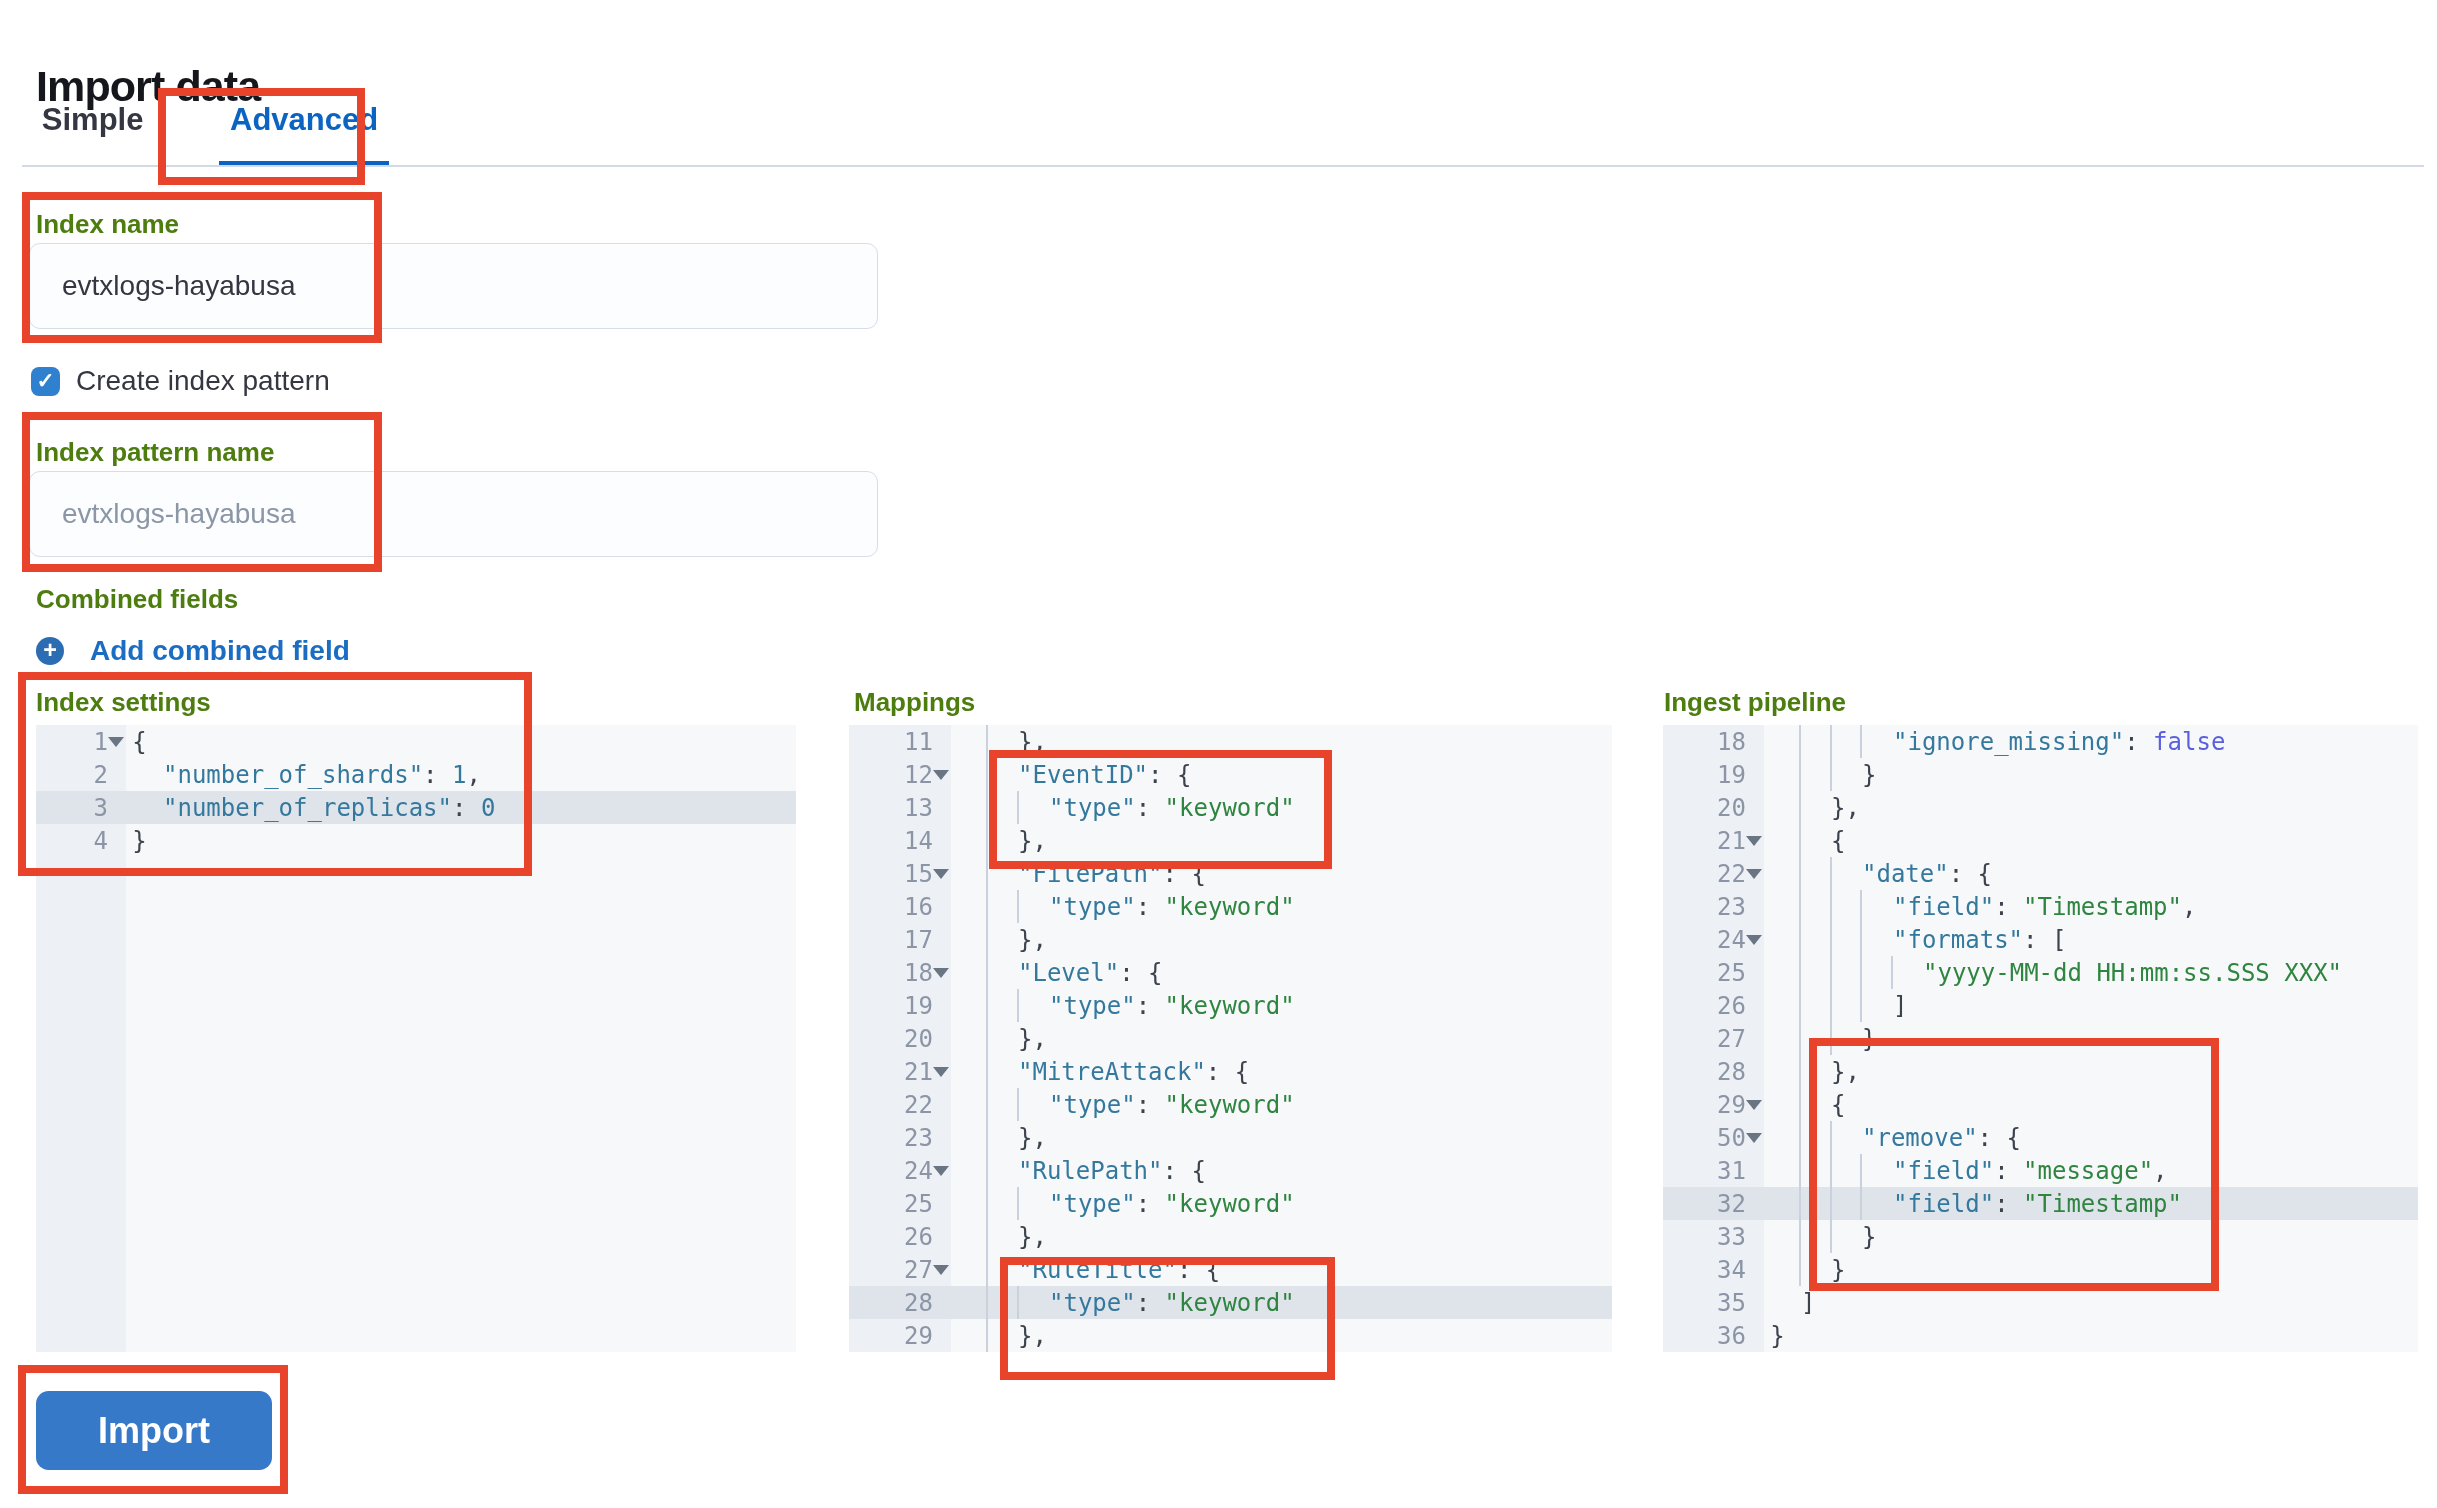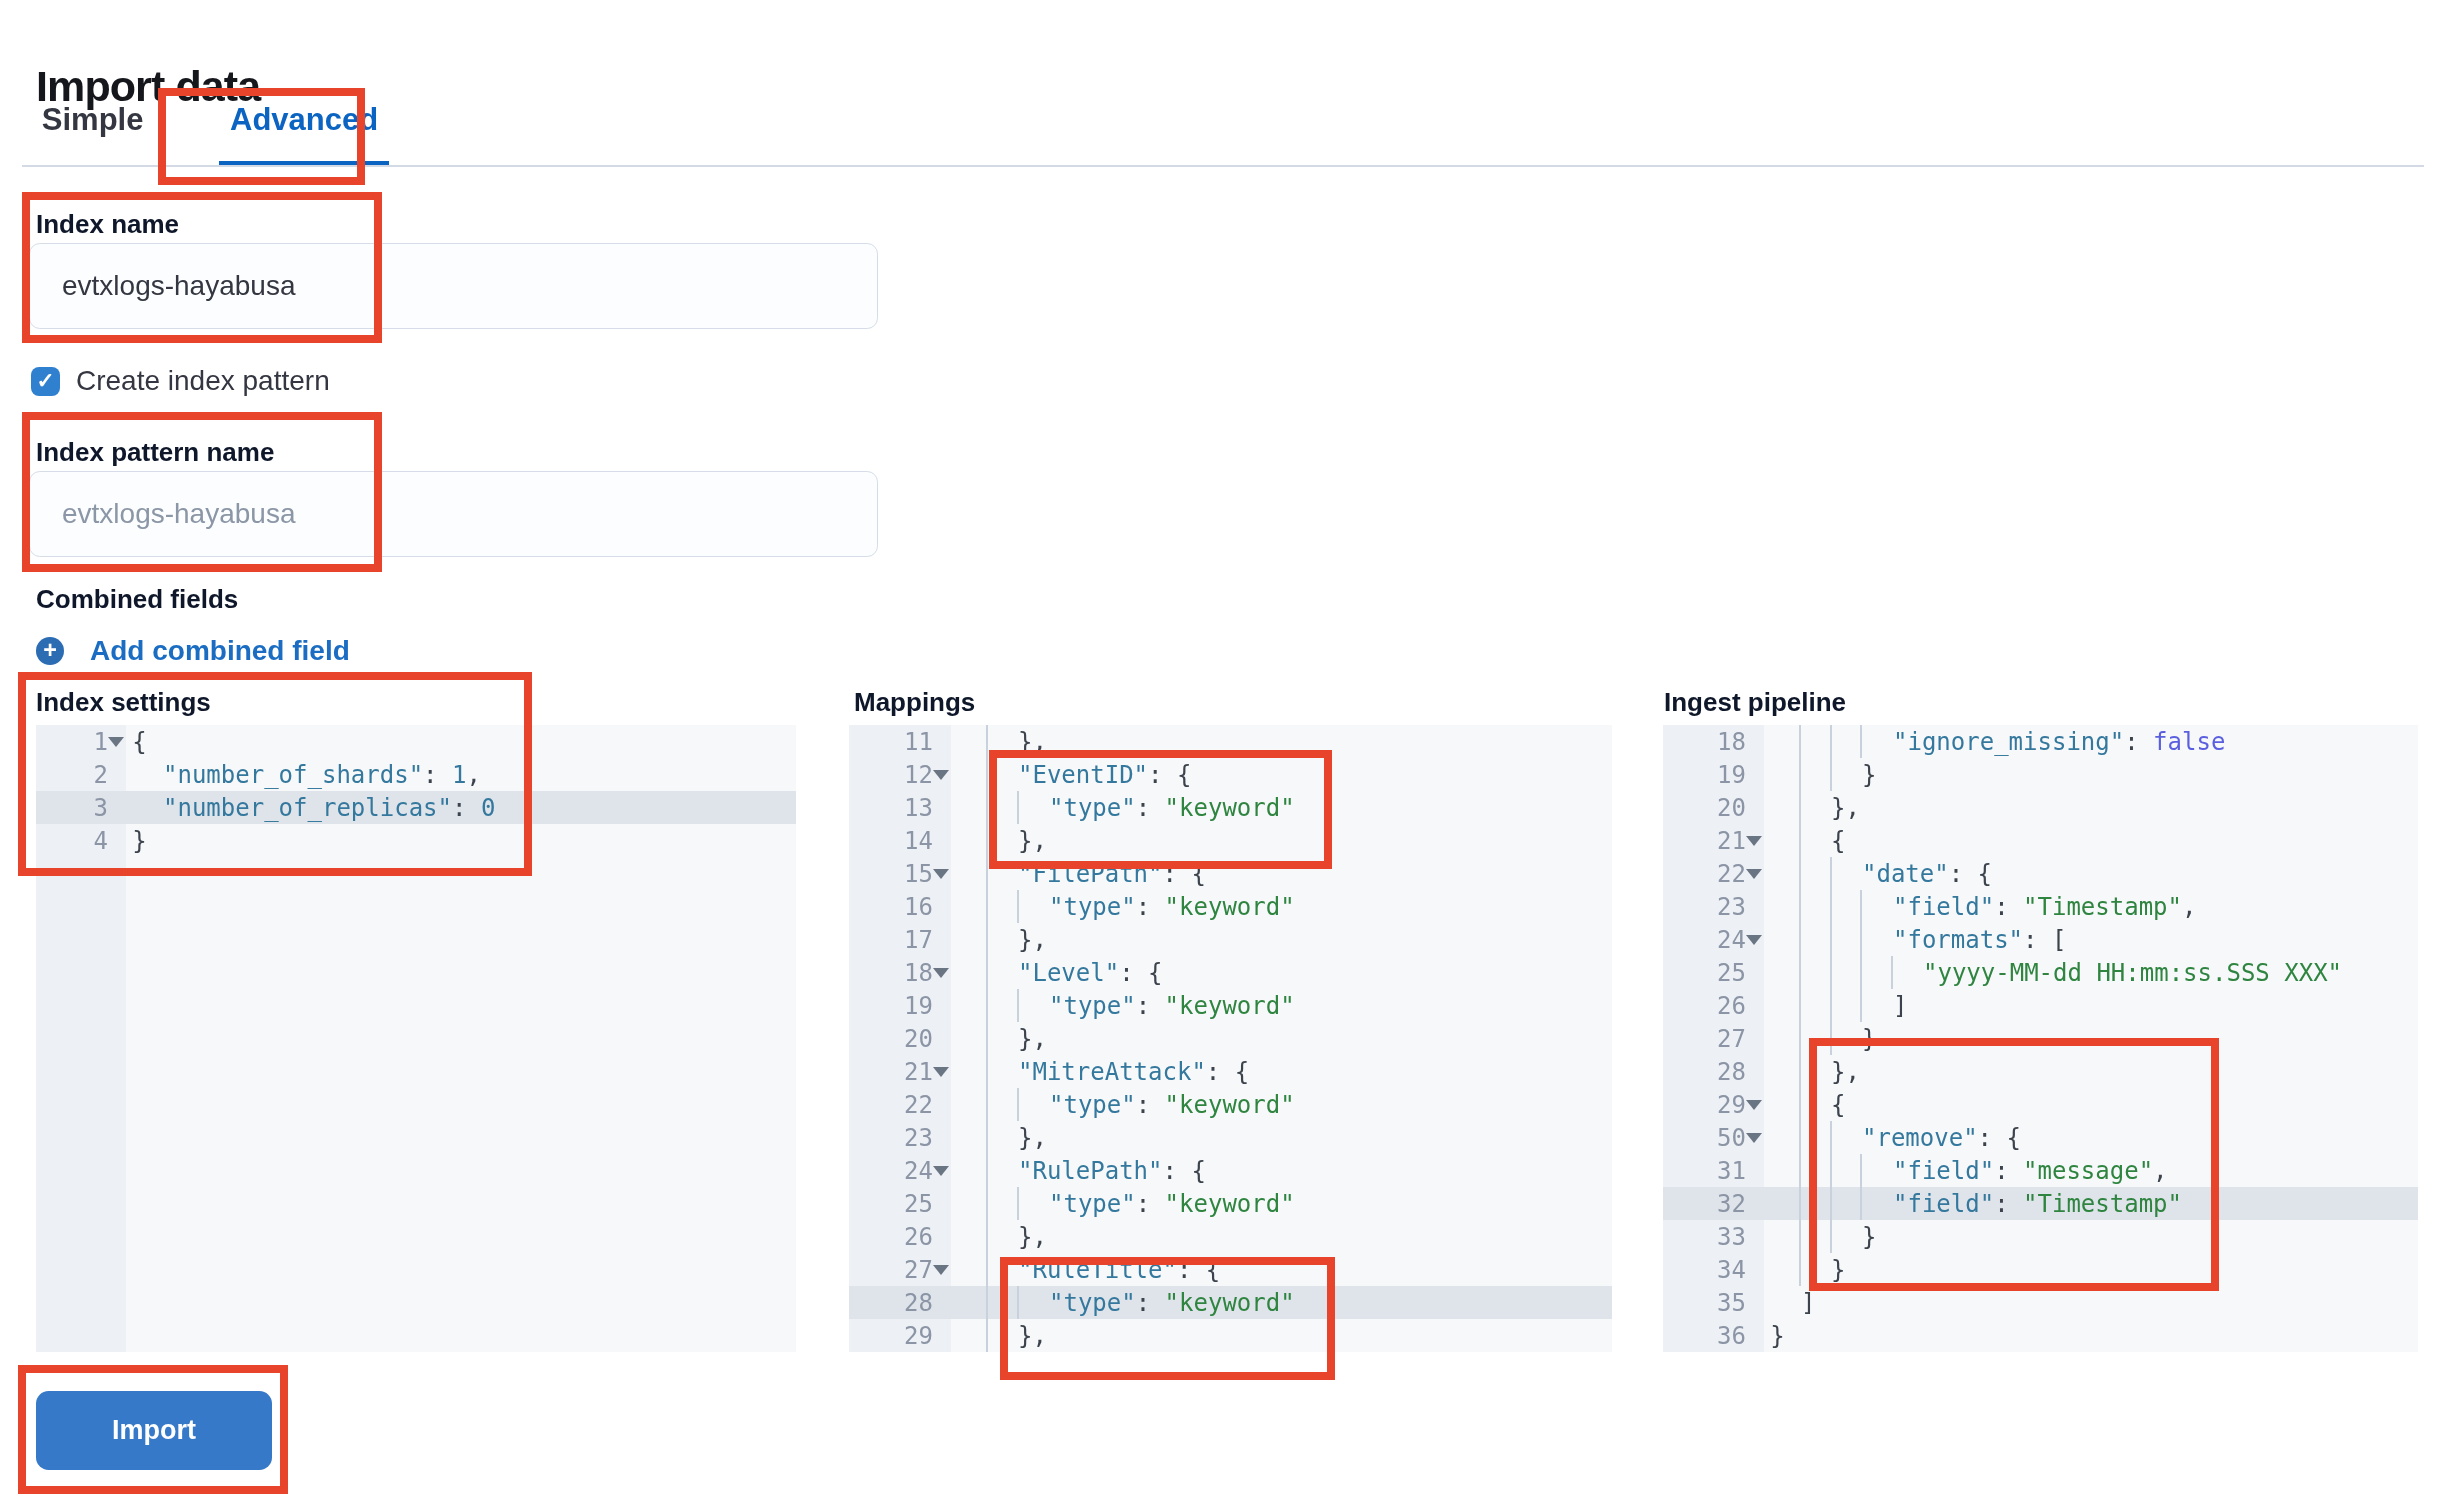--- a/index.html
+++ b/index.html
@@ -13,21 +13,21 @@
   .abs { position:absolute; }
 
   
   .page-title { left:36px; top:21.6px; font-size:43px; font-weight:700; color:#16171c; letter-spacing:-0.9px;margin-top:40px; }
   .tabs { left:31px; top:102px; display:flex; gap:65px; }
   .tab { font-size:31px; font-weight:600; color:#343741; padding:0 10.8px 23.4px 10.8px; cursor:pointer; }
   .tab.active { color:#0b64c2; border-bottom:5.4px solid #0b64c2; }
   .divider { left:21.6px; right:14.4px; top:165px; height:1.8px; background:#d3dae6; }
 
   
-  .field-label { font-size:26px; font-weight:700; color:#0f172a; }
+  .field-label { font-size:26px; font-weight:700; color:#4d7c0f; }
   .lbl-index-name { left:36px; top:209px; }
   .lbl-index-pattern { left:36px; top:437px; }
   .lbl-combined { left:36px; top:584px; }
   .lbl-settings { left:36px; top:687px; }
   .lbl-mappings { left:854px; top:687px; }
   .lbl-pipeline { left:1664px; top:687px; }
 
   .text-input {
     left:29px; width:849px; height:86px;
     background:#fbfdfe; border:1.8px solid #d6dde8; border-radius:10.8px;
@@ -79,21 +79,21 @@
   #editor-2 { left:1663px; width:755px; } #editor-2 .gut { flex-basis:101px; }
 
   .scroll-thumb { position:absolute; width:11.7px; border-radius:6.3px; background:#a8aeb7; }
   .thumb-mappings { left:744px; top:201px; height:324px; }
   .thumb-pipeline { left:739px; top:327px; height:298px; }
 
   
   .import-button {
     left:36px; top:1391px; width:236px; height:79px;
     background:#3579c8; border:none; border-radius:12.6px;
-    color:#fff; font-size:27px; font-weight:600; cursor:pointer;
+    color:#fff; font-size:36px; font-weight:600; cursor:pointer;
     font-family:"Liberation Sans", sans-serif;
   }
 
   
   .annot { position:absolute; border:8px solid #e8432b; pointer-events:none; }
   .annot-1 { left:158px;  top:88px;   width:207px; height:97px; }
   .annot-2 { left:21.6px;   top:192px;  width:360px; height:151px; }
   .annot-3 { left:21.6px;   top:412px;  width:360px; height:160px; }
   .annot-4 { left:18px;   top:672px;  width:514px; height:204px; }
   .annot-5 { left:989px; top:750px;  width:343px; height:119px; }

